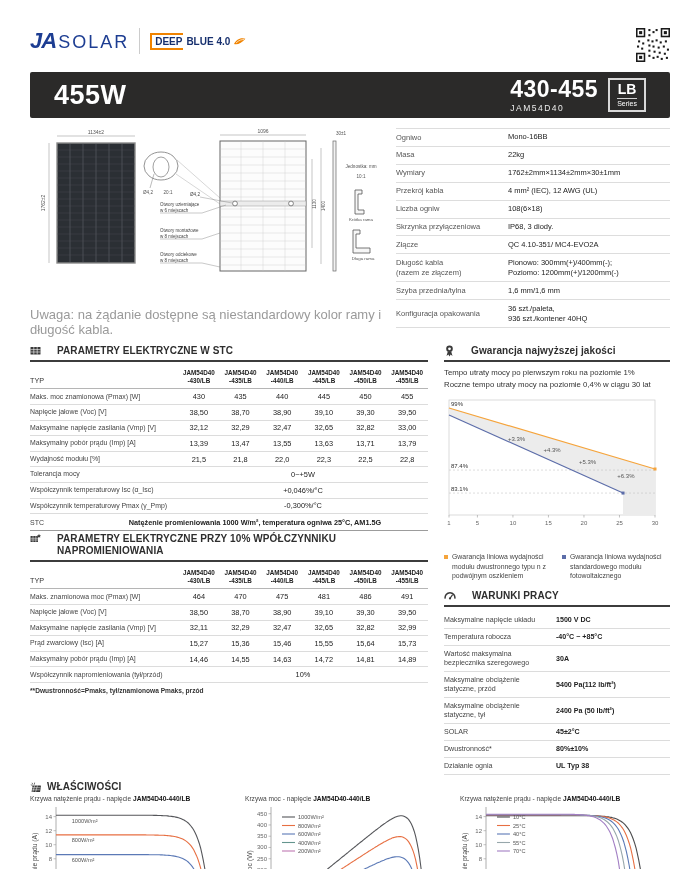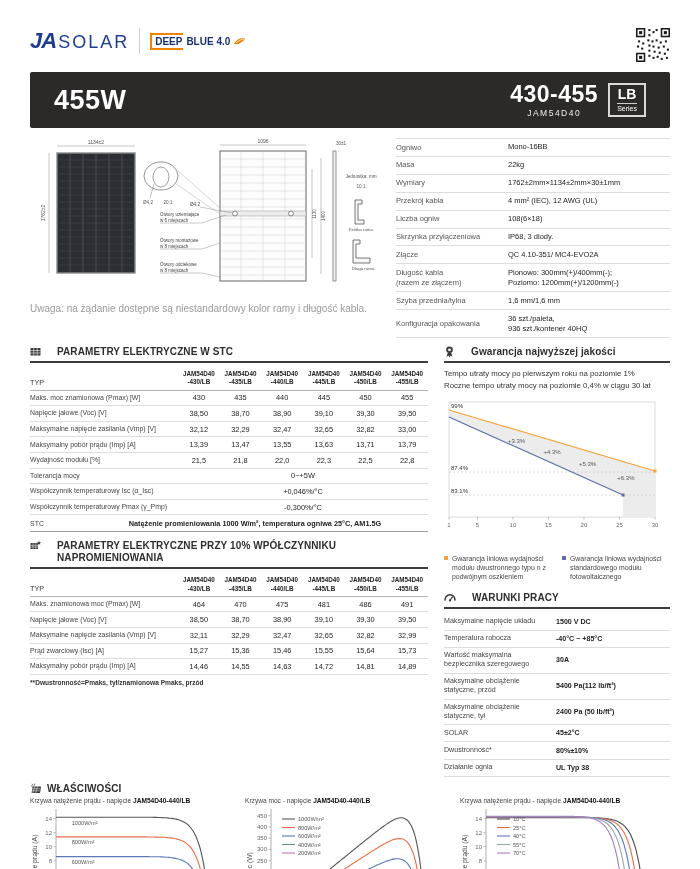--- a/index.html
+++ b/index.html
@@ -13,34 +13,34 @@
   .solar{font-size:18px;color:#1d3d92;letter-spacing:2px;font-weight:400;margin-left:2px}
   .logo-div{width:1px;height:26px;background:#ccc}
   .db{display:flex;align-items:center;gap:3px}
   .db-deep{color:#17306e;font-weight:bold;font-size:10px;border:2px solid #f08300;border-right:0;padding:1px 1px 1px 3px}
   .db-rest{color:#17306e;font-weight:bold;font-size:10px}
   .hdr-right{display:flex;gap:8px;align-items:flex-start}
   .hdr-text{text-align:right;font-size:7.5px;color:#555;line-height:1.55}
   .hdr-url{font-weight:bold;color:#333}
 
   
-  .banner{margin:0 30px;background:#2b2a29;border-radius:2px;height:56px;display:flex;align-items:center;justify-content:space-between;padding:0 24px}
+  .banner{margin:0 30px;background:#2b2a29;border-radius:2px;height:46px;display:flex;align-items:center;justify-content:space-between;padding:0 24px}
   .b-power{color:#fff;font-size:27px;font-weight:bold;letter-spacing:.5px}
   .b-right{display:flex;align-items:center;gap:10px}
-  .b-range-col{text-align:center;color:#fff}
+  .b-range-col{text-align:left;color:#fff}
   .b-range{font-size:23px;font-weight:bold;line-height:1;letter-spacing:.5px}
   .b-model{font-size:8.5px;letter-spacing:1.5px;margin-top:2px;color:#eee}
   .b-badge{border:2px solid #d8d8d8;border-radius:0;padding:2px 7px 3px;text-align:center;color:#fff}
   .b-lb{font-size:14px;font-weight:bold;line-height:1.1}
   .b-series{font-size:7px;border-top:1px solid #cfcfcf;padding-top:1px;margin-top:1px}
 
   
   .draw-row{display:flex;padding:8px 30px 0;gap:14px}
   .draw-left{width:352px}
-  .draw-note{font-size:10px;color:#9a9a9a;margin-top:5px}
+  .draw-note{font-size:13px;color:#9a9a9a;margin-top:19px}
   .specs{flex:1;font-size:7.5px;margin-top:2px;border-top:1px solid #ddd}
   .spec-row{display:grid;grid-template-columns:112px 1fr;border-bottom:1px solid #ddd;padding:3.4px 0;align-items:center}
   .spec-label{color:#555;line-height:1.3;white-space:pre-line}
   .spec-val{color:#222;font-weight:500;line-height:1.35;white-space:pre-line}
 
   
   .main{display:flex;gap:16px;padding:8px 30px 0}
   .col-l{width:398px}
   .col-r{flex:1}
   .sec{display:flex;align-items:flex-start;gap:16px;border-bottom:2px solid #3c3c3c;padding-bottom:3px;margin-bottom:5px}
@@ -392,21 +392,21 @@
           <div class="et-row">
             <div class="et-rlabel">Współczynnik temperaturowy Pmax (γ_Pmp)</div>
             <div class="et-merged">-0,300%/°C</div>
           </div>
           <div class="et-note">
             <div class="et-note-label">STC</div>
             <div class="et-note-text">Natężenie promieniowania 1000 W/m², temperatura ogniwa 25°C, AM1.5G</div>
           </div>
         </div>
 
-      <div class="sec" style="margin-top:8px">
+      <div class="sec" style="margin-top:2px">
         <svg class="sec-icon" width="11" height="11" viewBox="0 0 11 11">
             <rect x="0.5" y="3" width="7.5" height="6" rx="0.5" fill="#3a3a3a"></rect>
             <path d="M3 3v6 M5.8 3v6 M0.5 5.3h7.5 M0.5 7h7.5" stroke="#fff" stroke-width="0.5"></path>
             <path d="M9 0.8l0.6 1.4 1.4 0.2-1 1 0.2 1.4-1.2-0.7-1.2 0.7 0.2-1.4-1-1 1.4-0.2z" fill="#3a3a3a"></path>
           </svg>
         <div class="sec-title">
           <div>PARAMETRY ELEKTRYCZNE PRZY 10% WPÓŁCZYNNIKU</div>
           <div>NAPROMIENIOWANIA</div>
         </div>
       </div>
@@ -457,20 +457,24 @@
             <div class="et-val">15,73</div>
           </div>
           <div class="et-row">
             <div class="et-rlabel">Maksymalny pobór prądu (Imp) [A]</div>
             <div class="et-val">14,46</div>
             <div class="et-val">14,55</div>
             <div class="et-val">14,63</div>
             <div class="et-val">14,72</div>
             <div class="et-val">14,81</div>
             <div class="et-val">14,89</div>
+          </div>
+          <div class="et-row">
+            <div class="et-rlabel">Współczynnik napromieniowania (tył/przód)</div>
+            <div class="et-merged">10%</div>
           </div>
         </div>
       <div class="footnote">**Dwustronność=Pmaks, tył/znamionowa Pmaks, przód</div>
     </div>
 
     <div class="col-r">
       <div class="sec">
         <svg class="sec-icon" width="11" height="12" viewBox="0 0 11 12">
             <circle cx="5.5" cy="3.8" r="3.3" fill="#3a3a3a"></circle>
             <circle cx="5.5" cy="3.8" r="1.4" fill="#fff"></circle>

